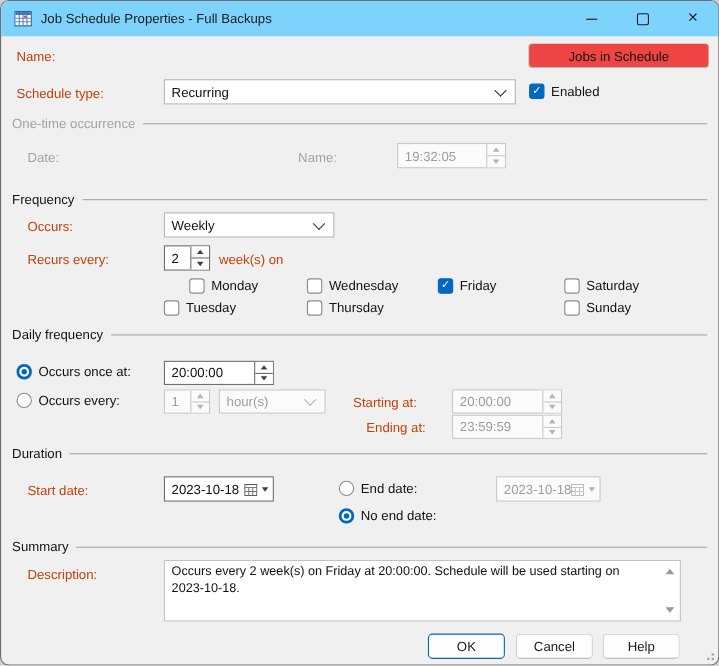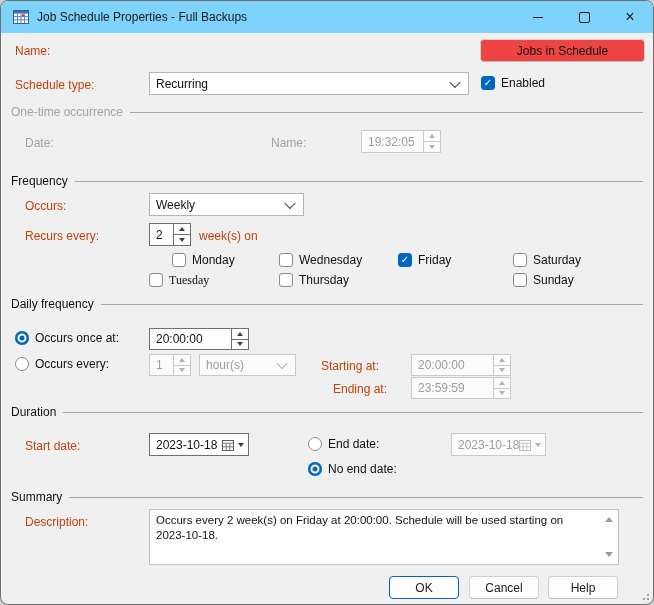--- a/index.html
+++ b/index.html
@@ -105,21 +105,21 @@
     <span class="cb on">✓</span>
     <span>Enabled</span>
   </div>
 
   <div class="sect" style="top:104px;">
     <span class="gray">One-time occurrence</span>
     <span class="line"></span>
   </div>
   <span class="lbl gray" style="left:24px;top:135px;">Date:</span>
   <span class="lbl gray" style="left:270px;top:135px;">Name:</span>
-  <div class="ctl spinbox dis" style="left:360px;top:129px;width:80px;height:23px;">
+  <div class="ctl spinbox dis" style="left:360px;top:129px;width:99px;height:23px;">
     <span>19:32:05</span>
     <span class="spin">
       <span class="half">
           <i class="tri-up"></i>
         </span>
       <span class="half">
           <i class="tri-down"></i>
         </span>
     </span>
   </div>
@@ -157,21 +157,21 @@
         <span>Wednesday</span>
       </div>
       <div class="day" style="left: 249px; top: 0px;">
         <span class="cb on">✓</span>
         <span>Friday</span>
       </div>
       <div class="day" style="left: 364px; top: 0px;">
         <span class="cb"></span>
         <span>Saturday</span>
       </div>
-      <div class="day" style="left: 0px; top: 20px; font-family: Liberation Serif, serif;">
+      <div class="day" style="left: 0px; top: 20px;">
         <span class="cb"></span>
         <span>Tuesday</span>
       </div>
       <div class="day" style="left: 130px; top: 20px;">
         <span class="cb"></span>
         <span>Thursday</span>
       </div>
       <div class="day" style="left: 364px; top: 20px;">
         <span class="cb"></span>
         <span>Sunday</span>

